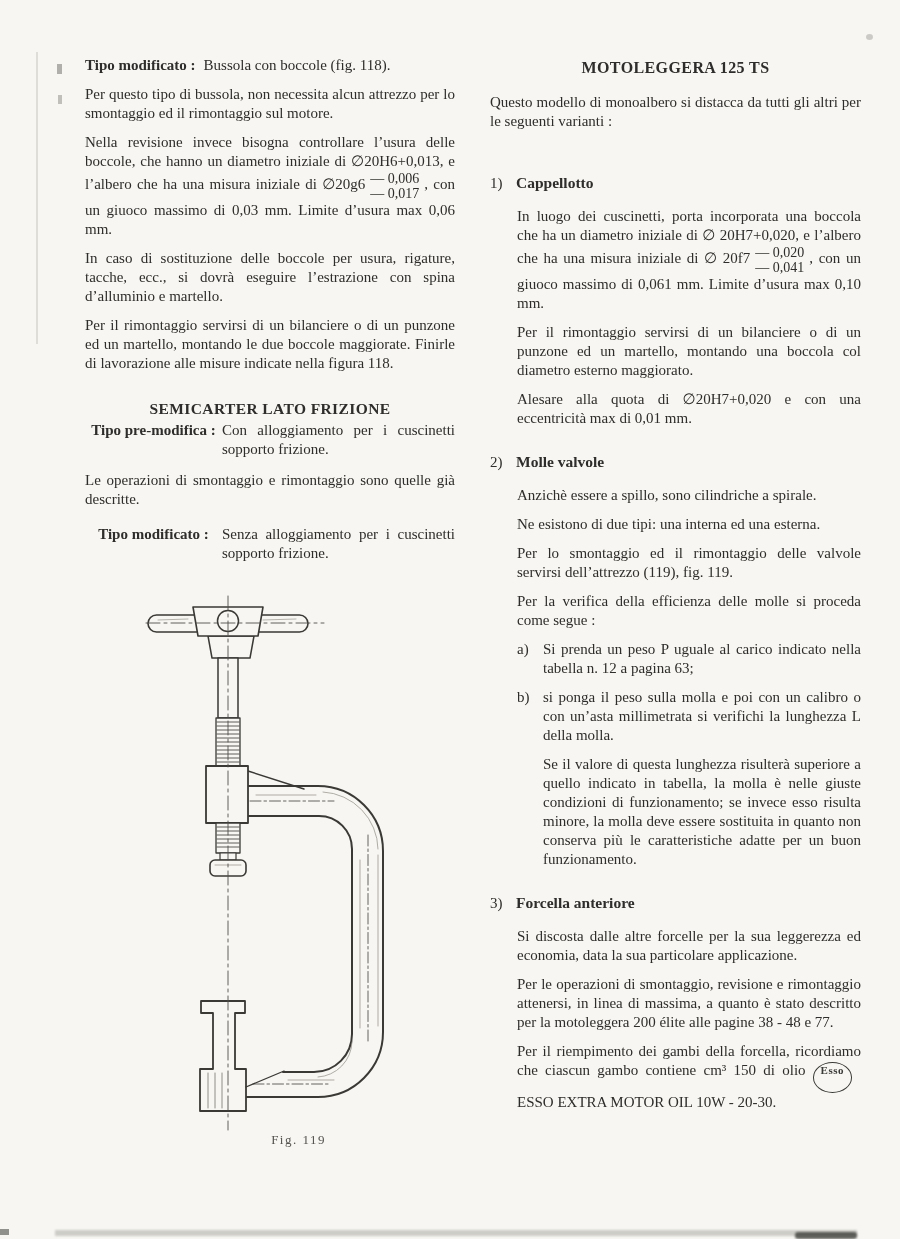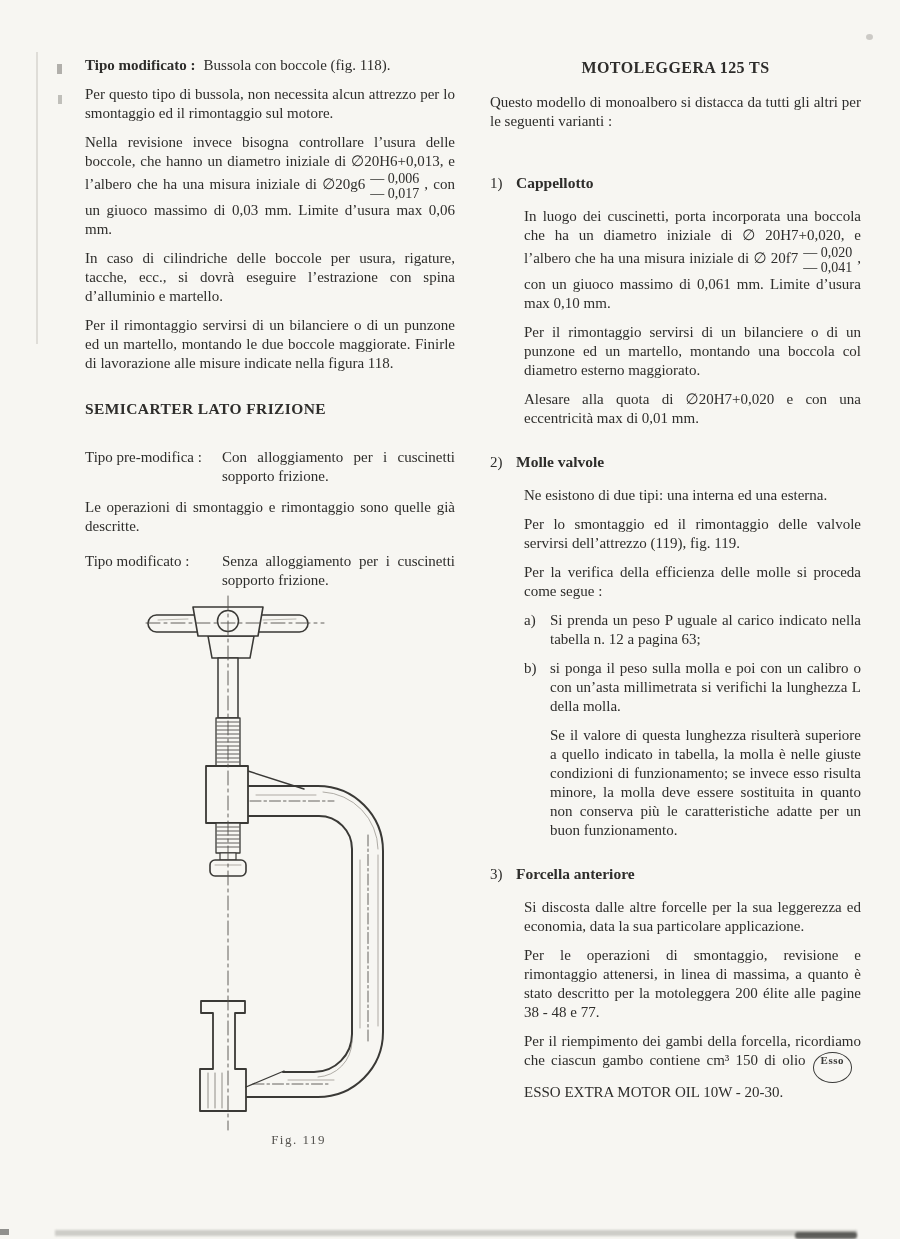--- a/index.html
+++ b/index.html
@@ -8,35 +8,35 @@
     background:#f7f6f2;color:#2e2d2b;
     font-family:"Liberation Serif","DejaVu Serif",serif;
   }
   .col{position:absolute;font-size:15px;line-height:19px;text-align:justify}
   #col-left{left:85px;top:56px;width:370px}
   #col-right{left:490px;top:58px;width:371px}
   p{margin:0 0 10px 0}
   .b{font-weight:bold}
   
   .tipo-inline .b{margin-right:8px}
-  .lheading{font-weight:bold;font-size:15.5px;letter-spacing:.4px;margin:26px 0 30px 0;text-align:left}
+  .lheading{font-weight:bold;font-size:15.5px;letter-spacing:.4px;margin:26px 0 3px 0;text-align:center}
   .tipo-row{display:flex;margin:0 0 12px 0}
-  .tipo-row .tlabel{width:137px;flex:none;font-weight:normal;text-align:left}
+  .tipo-row .tlabel{width:137px;flex:none;font-weight:bold;text-align:center}
   .tipo-row .ttext{flex:1}
   
   .frac{display:inline-block;vertical-align:middle;line-height:15px;font-size:14px;text-align:right;margin:0 5px}
   .frac span{display:block}
   
   .rtitle{font-weight:bold;font-size:16px;letter-spacing:.4px;text-align:center;margin:0 0 16px 0}
   #col-right > .intro{margin-bottom:42px}
   .section{margin-top:24px}
   .sec-head{text-align:left;margin:0 0 14px 0}
   .sec-num{display:inline-block;width:26px}
   .sec-head .b{font-size:15.5px}
-  .sec-body{margin-left:34px}
+  .sec-body{margin-left:27px}
   .hang{display:flex;margin:0 0 10px 0}
   .hang .inum{width:26px;flex:none}
   .hang .itext{flex:1}
   .note{margin-left:26px}
   
   .esso-oval{
     display:inline-block;border:1.6px solid #3a3a38;border-radius:50%;
     padding:1px 7px 16px;margin:0 9px 0 7px;
     font-size:11px;line-height:12px;font-weight:bold;
     letter-spacing:.5px;color:#3a3a38;vertical-align:1px;
@@ -68,21 +68,21 @@
 <div class="art" id="art-bottom-smudge"></div>
 <div class="art" id="art-corner"></div>
 
 <div class="col" id="col-left">
   <p class="tipo-inline"><span class="b">Tipo modificato :</span><span>Bussola con boccole (fig. 118).</span></p>
 
   <p>Per questo tipo di bussola, non necessita alcun attrezzo per lo smontaggio ed il rimontaggio sul motore.</p>
 
   <p><span>Nella revisione invece bisogna controllare l’usura delle boccole, che hanno un diametro iniziale di ∅20H6+0,013, e l’albero che ha una misura iniziale di ∅20g6</span><span class="frac"><span>— 0,006</span><span>— 0,017</span></span><span>, con un giuoco massimo di 0,03 mm. Limite d’usura max 0,06 mm.</span></p>
 
-  <p>In caso di cilindriche delle boccole per usura, rigature, tacche, ecc., si dovrà eseguire l’estrazione con spina d’alluminio e martello.</p>
+  <p>In caso di sostituzione delle boccole per usura, rigature, tacche, ecc., si dovrà eseguire l’estrazione con spina d’alluminio e martello.</p>
 
   <p>Per il rimontaggio servirsi di un bilanciere o di un punzone ed un martello, montando le due boccole maggiorate. Finirle di lavorazione alle misure indicate nella figura 118.</p>
 
   <div class="lheading">SEMICARTER LATO FRIZIONE</div>
 
   <div class="tipo-row">
     <span class="tlabel">Tipo pre-modifica :</span>
     <span class="ttext">Con alloggiamento per i cuscinetti sopporto frizione.</span>
   </div>
 
@@ -180,20 +180,21 @@
     <div class="sec-body">
       <p><span>In luogo dei cuscinetti, porta incorporata una boccola che ha un diametro iniziale di ∅ 20H7+0,020, e l’albero che ha una misura iniziale di ∅ 20f7</span><span class="frac"><span>— 0,020</span><span>— 0,041</span></span><span>, con un giuoco massimo di 0,061 mm. Limite d’usura max 0,10 mm.</span></p>
       <p>Per il rimontaggio servirsi di un bilanciere o di un punzone ed un martello, montando una boccola col diametro esterno maggiorato.</p>
       <p>Alesare alla quota di ∅20H7+0,020 e con una eccentricità max di 0,01 mm.</p>
     </div>
   </div>
 
   <div class="section">
     <div class="sec-head"><span class="sec-num">2)</span><span class="b">Molle valvole</span></div>
     <div class="sec-body">
+      <p>Anzichè essere a spillo, sono cilindriche a spirale.</p>
       <p>Ne esistono di due tipi: una interna ed una esterna.</p>
       <p>Per lo smontaggio ed il rimontaggio delle valvole servirsi dell’attrezzo (119), fig. 119.</p>
       <p>Per la verifica della efficienza delle molle si proceda come segue :</p>
       <div class="hang">
           <span class="inum">a)</span>
           <span class="itext">Si prenda un peso P uguale al carico indicato nella tabella n. 12 a pagina 63;</span>
         </div>
       <div class="hang">
           <span class="inum">b)</span>
           <span class="itext">si ponga il peso sulla molla e poi con un calibro o con un’asta millimetrata si verifichi la lunghezza L della molla.</span>

